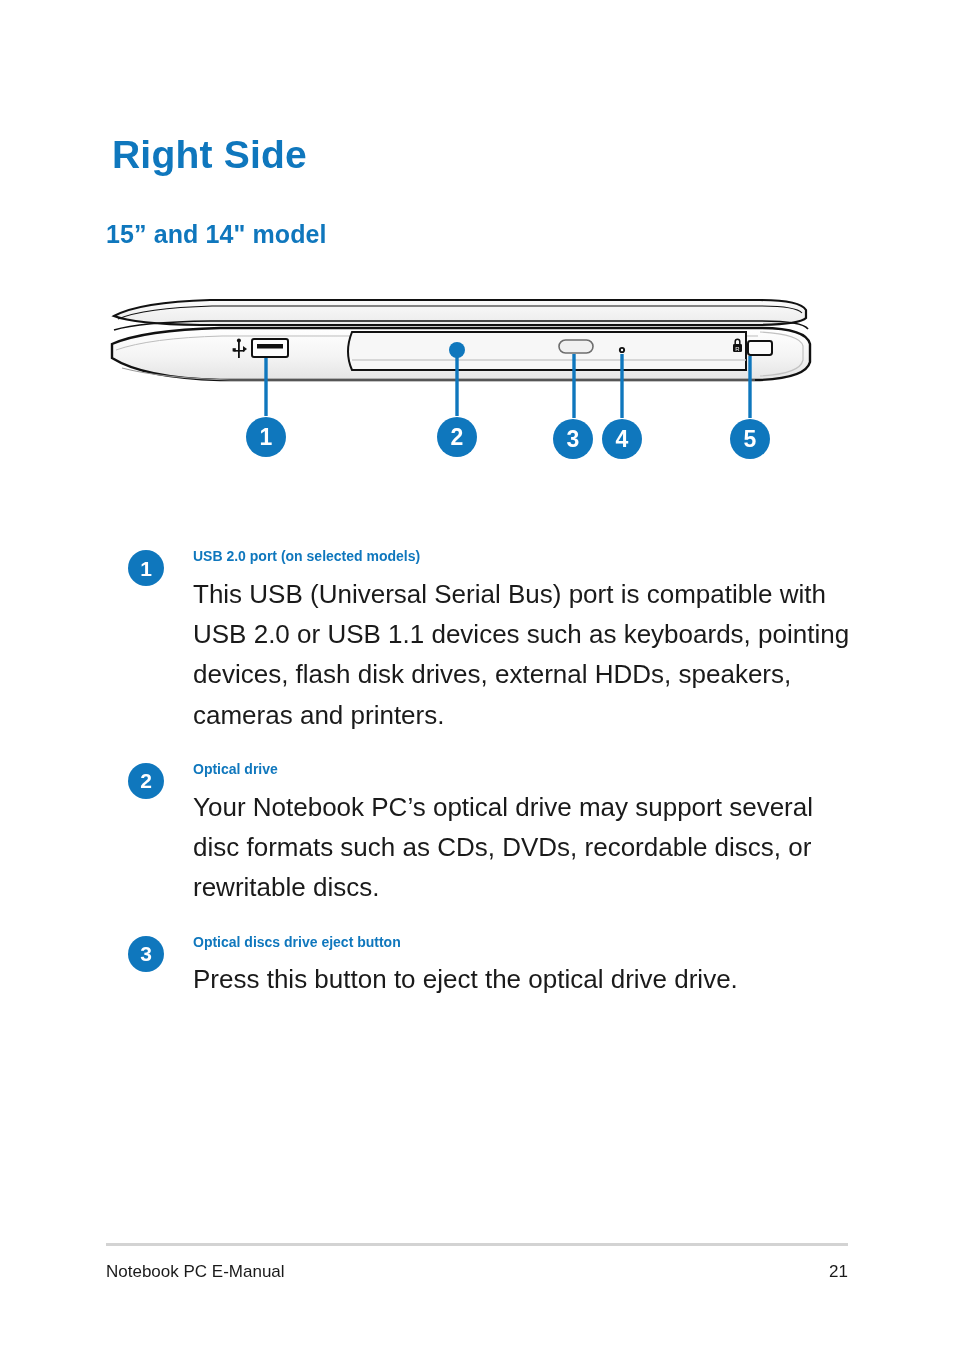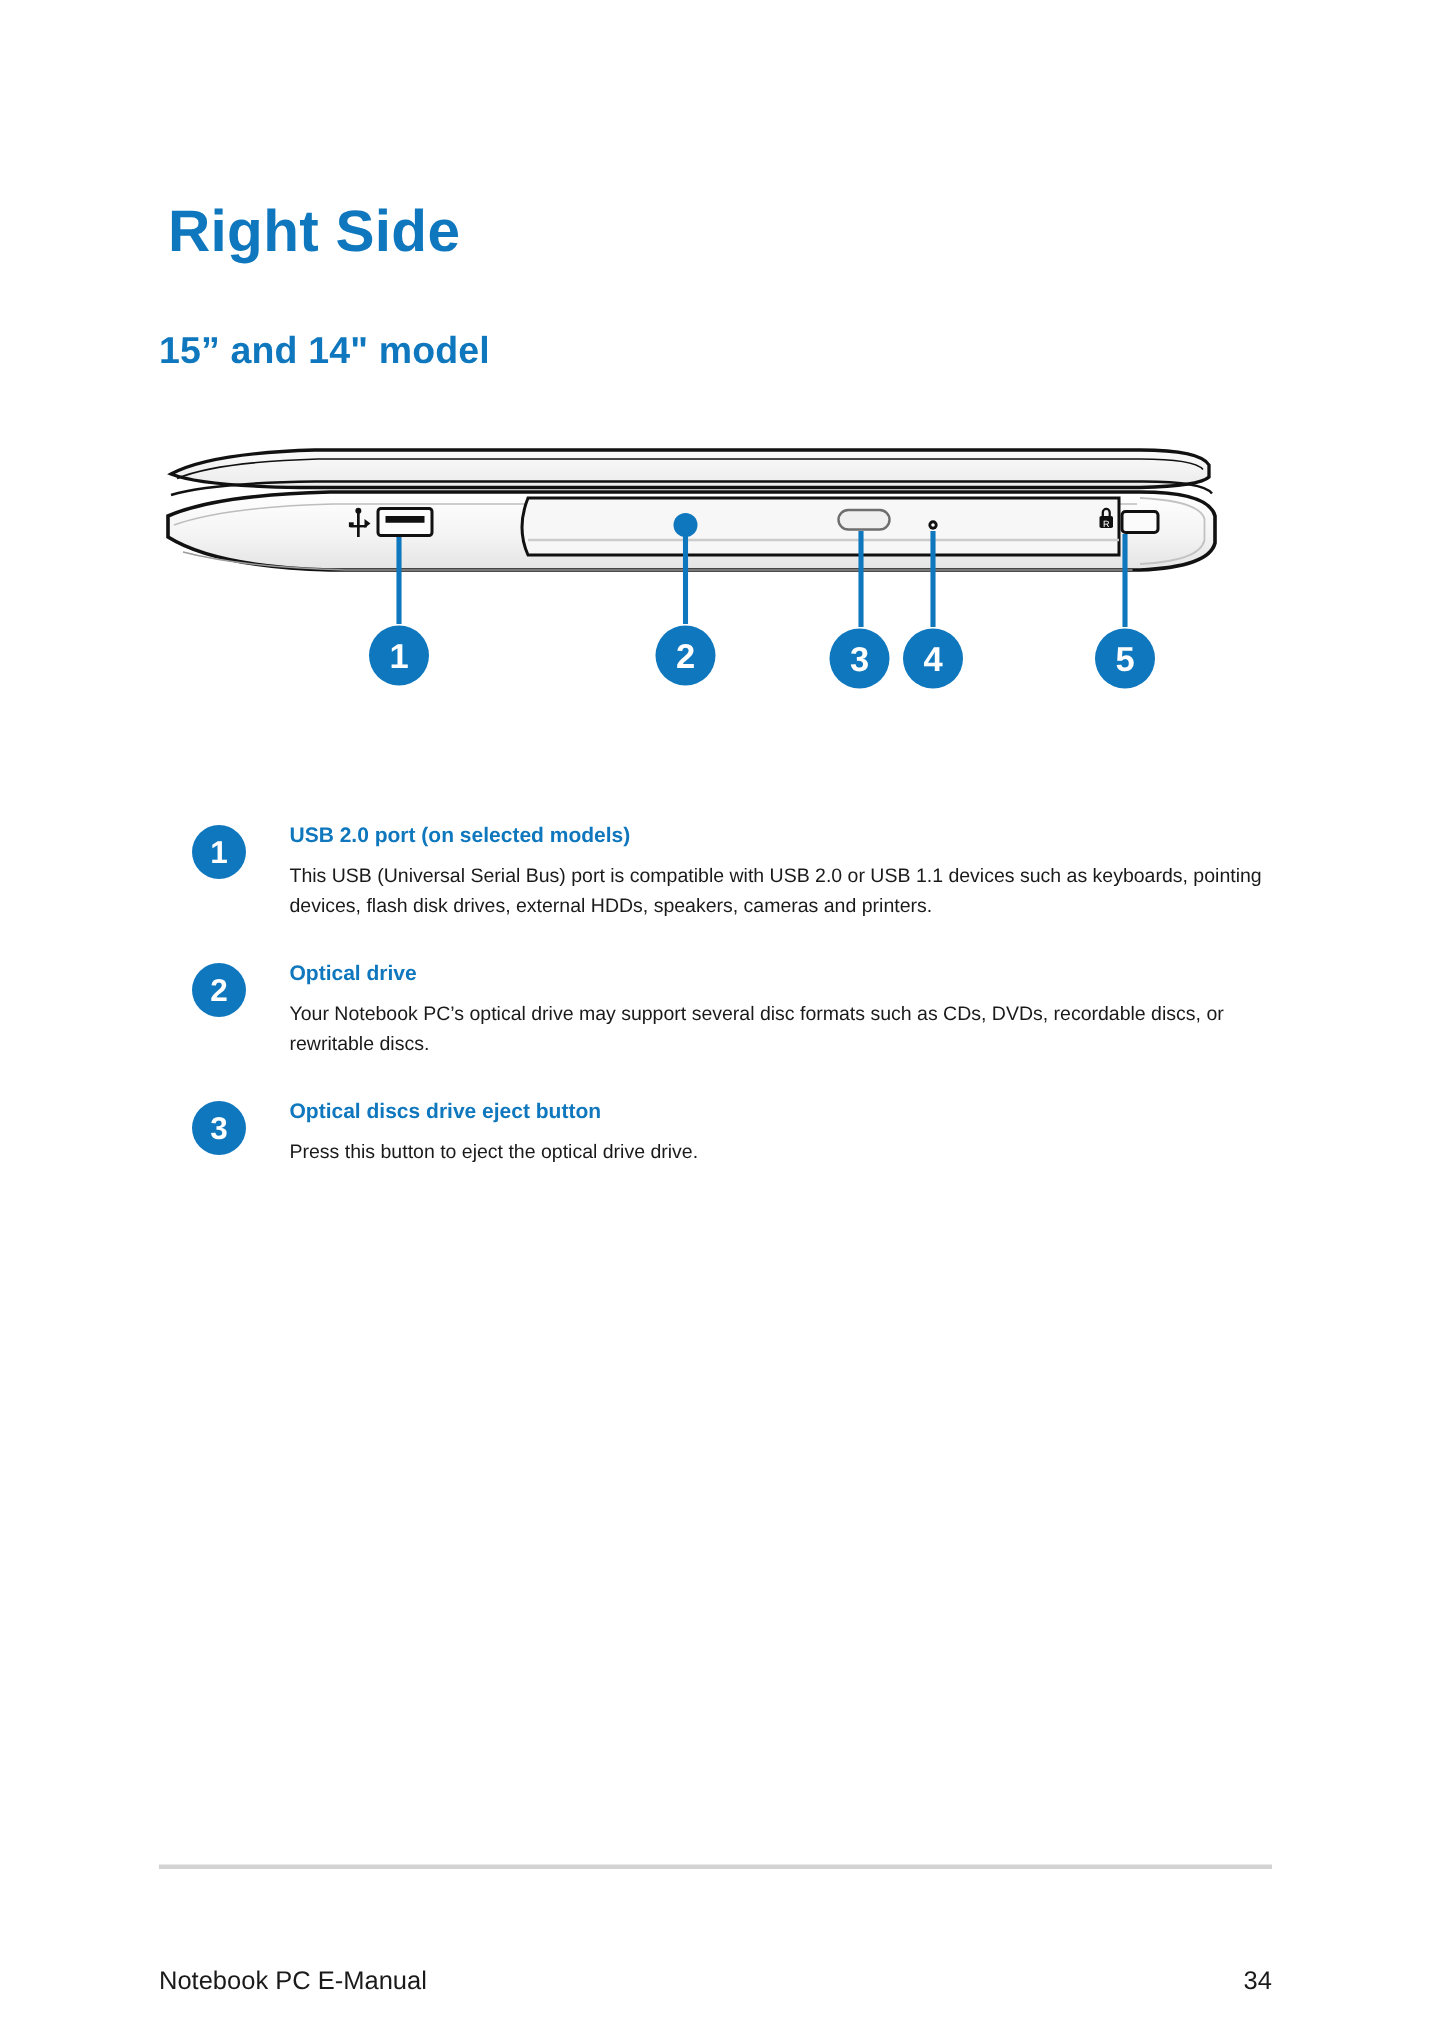--- a/index.html
+++ b/index.html
@@ -79,40 +79,40 @@
     line-height: 1;
   }
   .feature-title {
     font-size: 14px;
     font-weight: bold;
     color: #0f77bd;
     margin: 0 0 9px 0;
     line-height: 1.2;
   }
   .feature-body {
-    font-size: 13px;
+    font-size: 26px;
     color: #1a1a1a;
     line-height: 1.55;
     margin: 0;
     max-width: 660px;
   }
 
   
   .footer-rule {
     position: absolute;
     left: 106px;
     top: 1243px;
     width: 742px;
     height: 3px;
     background: #d3d3d3;
   }
   .footer {
     position: absolute;
     left: 106px;
-    top: 1311px;
+    top: 1262px;
     width: 742px;
     display: flex;
     justify-content: space-between;
     align-items: baseline;
     font-size: 17px;
     color: #1a1a1a;
   }
   .footer-page { font-size: 17px; }
 </style>
 </head>
@@ -238,16 +238,16 @@
       <div class="badge">3</div>
       <p class="feature-title">Optical discs drive eject button</p>
       <p class="feature-body">Press this button to eject the optical drive drive.</p>
     </div>
 
   </div>
 
   <div class="footer-rule"></div>
   <div class="footer">
     <span>Notebook PC E-Manual</span>
-    <span class="footer-page">34</span>
+    <span class="footer-page">21</span>
   </div>
 
 </div>
 
 </body></html>

